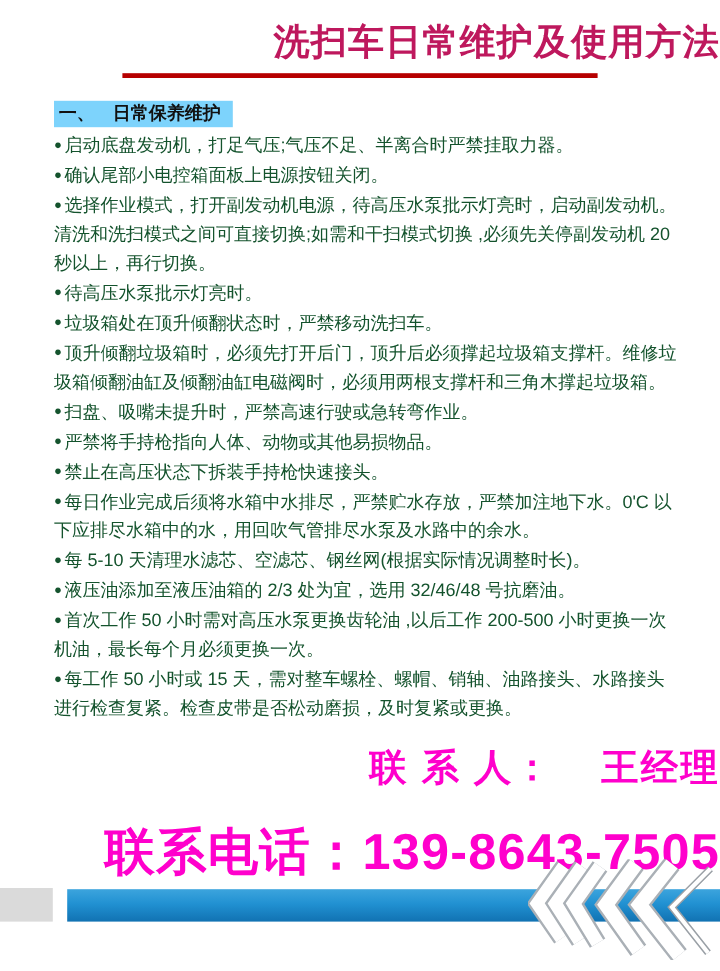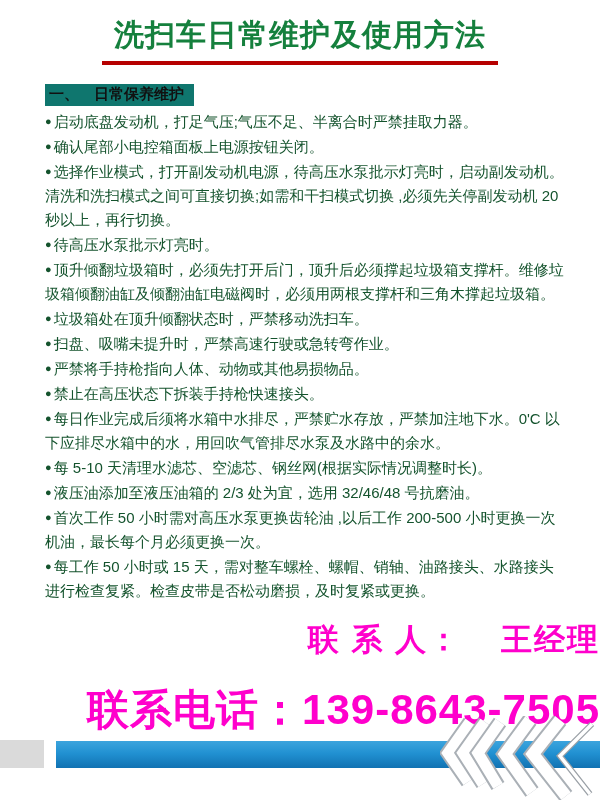--- a/index.html
+++ b/index.html
@@ -8,37 +8,37 @@
     background:#ffffff;
     font-family:"Liberation Sans","DejaVu Sans",sans-serif;
     position:relative;overflow:hidden;
     color:#141414;
   }
   .page{position:absolute;inset:0;}
 
   
   .doc-title{
     margin:15px 0 0 0;
-    text-align:center;
+    text-align:right;
     font-size:30px;
     font-weight:600;
     letter-spacing:1px;
-    color:#15803d;
+    color:#be185d;
   }
   .title-underline{
     width:396px;height:4px;
     background:#b60000;
     margin:5px auto 0 auto;
   }
 
   
   .section-heading{
     display:inline-block;
     margin:19px 0 0 45px;
-    background:#0f766e;
+    background:#7dd3fc;
     padding:1px 10px 2px 4px;
     font-size:15px;
     font-weight:600;
     color:#111;
   }
 
   
   .maintenance-list{
     list-style:none;
     margin:3px 36px 0 45px;
@@ -102,22 +102,22 @@
 
   <div>
     <span class="section-heading">一、　日常保养维护</span>
   </div>
 
   <ul class="maintenance-list">
       <li><span class="bullet">●</span><span>启动底盘发动机，打足气压;气压不足、半离合时严禁挂取力器。</span></li>
       <li><span class="bullet">●</span><span>确认尾部小电控箱面板上电源按钮关闭。</span></li>
       <li><span class="bullet">●</span><span>选择作业模式，打开副发动机电源，待高压水泵批示灯亮时，启动副发动机。清洗和洗扫模式之间可直接切换;如需和干扫模式切换 ,必须先关停副发动机 20 秒以上，再行切换。</span></li>
       <li><span class="bullet">●</span><span>待高压水泵批示灯亮时。</span></li>
+      <li><span class="bullet">●</span><span>垃圾箱处在顶升倾翻状态时，严禁移动洗扫车。</span></li>
       <li><span class="bullet">●</span><span>顶升倾翻垃圾箱时，必须先打开后门，顶升后必须撑起垃圾箱支撑杆。维修垃圾箱倾翻油缸及倾翻油缸电磁阀时，必须用两根支撑杆和三角木撑起垃圾箱。</span></li>
-      <li><span class="bullet">●</span><span>垃圾箱处在顶升倾翻状态时，严禁移动洗扫车。</span></li>
       <li><span class="bullet">●</span><span>扫盘、吸嘴未提升时，严禁高速行驶或急转弯作业。</span></li>
       <li><span class="bullet">●</span><span>严禁将手持枪指向人体、动物或其他易损物品。</span></li>
       <li><span class="bullet">●</span><span>禁止在高压状态下拆装手持枪快速接头。</span></li>
       <li><span class="bullet">●</span><span>每日作业完成后须将水箱中水排尽，严禁贮水存放，严禁加注地下水。0'C 以下应排尽水箱中的水，用回吹气管排尽水泵及水路中的余水。</span></li>
       <li><span class="bullet">●</span><span>每 5-10 天清理水滤芯、空滤芯、钢丝网(根据实际情况调整时长)。</span></li>
       <li><span class="bullet">●</span><span>液压油添加至液压油箱的 2/3 处为宜，选用 32/46/48 号抗磨油。</span></li>
       <li><span class="bullet">●</span><span>首次工作 50 小时需对高压水泵更换齿轮油 ,以后工作 200-500 小时更换一次机油，最长每个月必须更换一次。</span></li>
       <li><span class="bullet">●</span><span>每工作 50 小时或 15 天，需对整车螺栓、螺帽、销轴、油路接头、水路接头进行检查复紧。检查皮带是否松动磨损，及时复紧或更换。</span></li>
     </ul>
 

